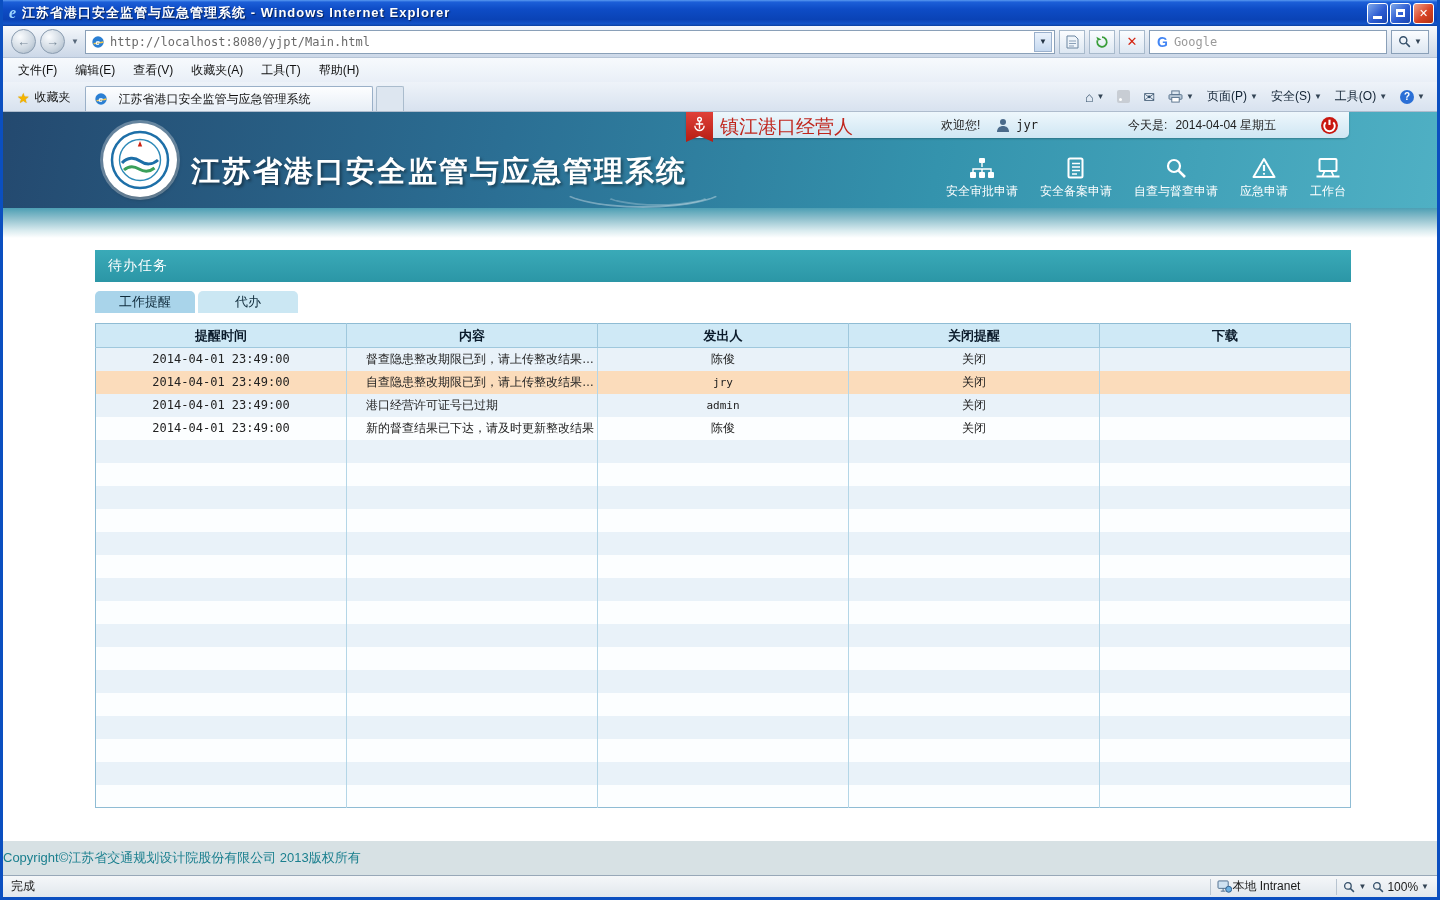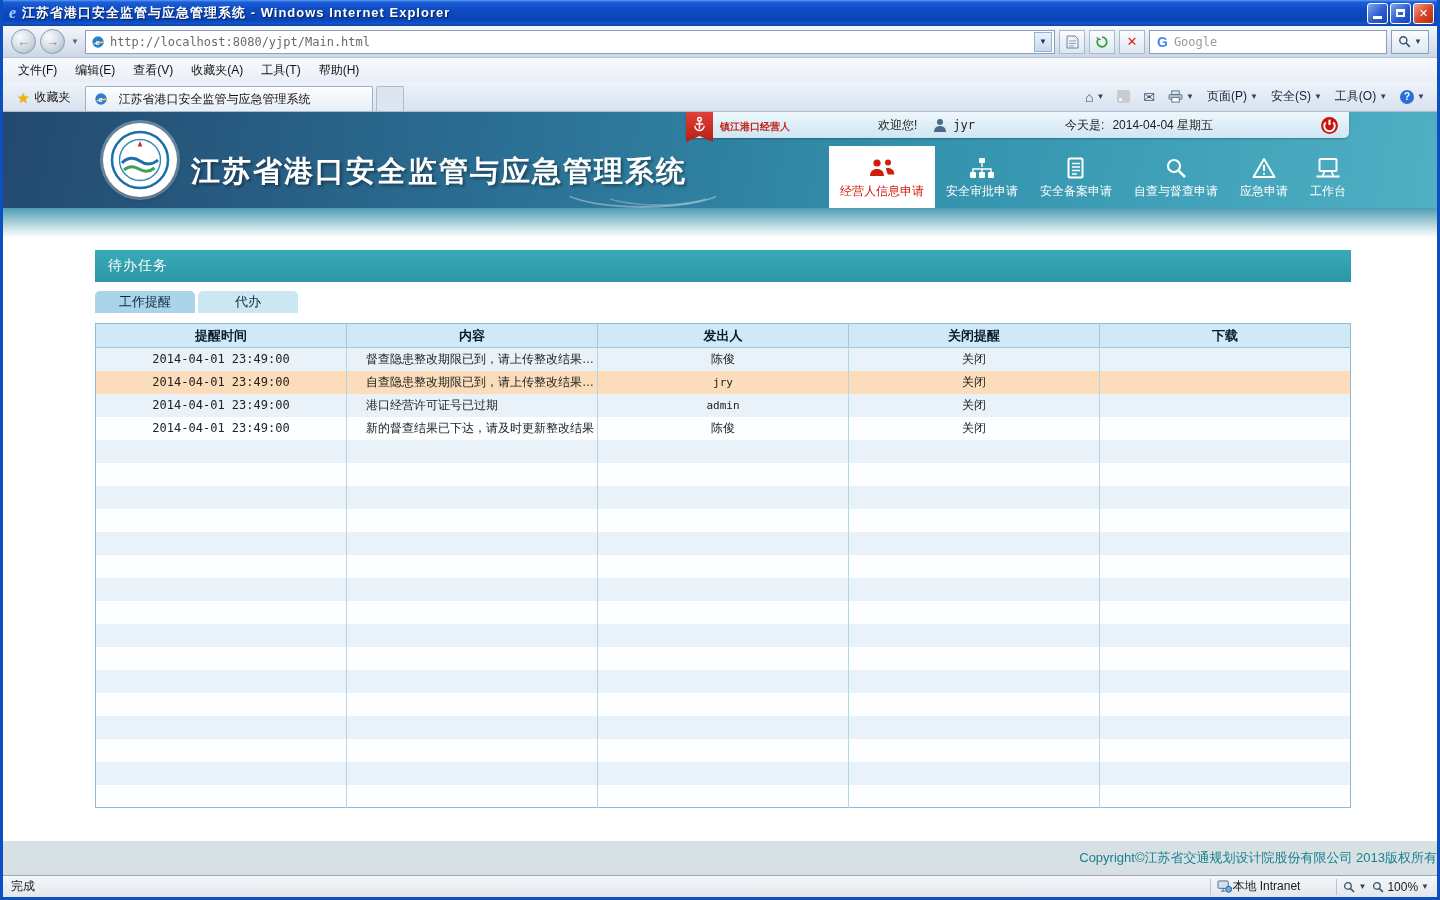--- a/index.html
+++ b/index.html
@@ -82,21 +82,21 @@
     display:flex; align-items:center; justify-content:center; }
   .site-title { position:absolute; left:188px; top:40px; color:#fff; font-size:29px; font-weight:bold;
     letter-spacing:2px; text-shadow:2px 2px 3px rgba(0,0,0,.4); white-space:nowrap; }
 
   .user-strip { position:absolute; left:683px; right:88px; top:0; height:26px;
     background:linear-gradient(180deg,#eef7fc,#cfe6f3); border-radius:0 0 5px 5px;
     display:flex; align-items:center; box-shadow:0 1px 2px rgba(0,0,0,.25); font-size:12px; color:#222; }
   .role-badge { display:flex; align-items:center; height:30px; margin-top:4px; }
   .anchor-flag { width:27px; height:30px; background:linear-gradient(180deg,#e04038,#b51e14);
     clip-path:polygon(0 0,100% 0,100% 100%,50% 80%,0 100%); display:flex; align-items:flex-start; justify-content:center; padding-top:4px; }
-  .role-text { color:#c0251c; font-weight:bold; font-size:10px; margin-left:7px; white-space:nowrap; }
+  .role-text { color:#c0251c; font-weight:normal; font-size:19px; margin-left:7px; white-space:nowrap; }
   .welcome { margin-left:88px; white-space:nowrap; }
   .avatar { margin-left:16px; display:flex; align-items:center; }
   .uname { margin-left:6px; font-family:"DejaVu Sans Mono",monospace; font-size:12px; }
   .today { margin-left:90px; white-space:nowrap;text-align:center; }
   .date-val { margin-left:8px; white-space:nowrap; }
   .logout { margin-left:auto; margin-right:10px; display:flex; align-items:center; cursor:pointer; }
 
   .main-nav { position:absolute; right:80px; bottom:0; height:62px; display:flex; align-items:stretch; }
   .nav-item { padding:0 11px; display:flex; flex-direction:column; align-items:center; justify-content:center; gap:4px;
     color:#fff; font-size:12px; cursor:pointer; white-space:nowrap; }
@@ -125,21 +125,21 @@
   .todo-table td:last-child { border-right:none; }
   .todo-table tbody tr:nth-child(odd) { background:#e9f2f9; }
   .todo-table tbody tr:nth-child(even) { background:#fcfeff; }
   .todo-table tbody tr.selected { background:#fbdcbb; }
   td.c-content { text-align:left; padding-left:19px; }
   td.c-time { font-family:"DejaVu Sans Mono",monospace; font-size:12px; }
   td.c-sender.ascii { font-family:"DejaVu Sans Mono",monospace; font-size:11px; }
   .close-link { cursor:pointer; color:#1a1a1a; }
 
   
-  .site-footer { flex:0 0 34px; height:34px; background:#d7e1e4; display:flex; align-items:center; justify-content:flex-end;
+  .site-footer { flex:0 0 34px; height:34px; background:#d7e1e4; display:flex; align-items:center; justify-content:flex-start;
     color:#1a7f8e; font-size:13px; }
 
   
   .statusbar { flex:0 0 22px; height:22px; background:linear-gradient(180deg,#f5f7f9,#e1e7ed); border-top:1px solid #98a8b8;
     display:flex; align-items:center; padding:0 8px; font-size:12px; color:#1a1a1a; }
   .status-right { margin-left:auto; display:flex; align-items:center; gap:6px; }
   .sep { width:1px; height:16px; background:#b8c4d0; }
   .zone { display:flex; align-items:center; padding-right:30px; }
   .zoom { display:flex; align-items:center; gap:3px; }
 </style>
@@ -306,31 +306,20 @@
         <span class="logout">
           <svg width="19" height="19" viewBox="0 0 18 18">
               <circle cx="9" cy="9" r="8" fill="#c9170f"></circle>
               <path d="M9 3.5v5" stroke="#fff" stroke-width="2"></path>
               <path d="M5.4 6a5 5 0 1 0 7.2 0" fill="none" stroke="#fff" stroke-width="1.8"></path>
             </svg>
         </span>
       </div>
 
       <nav class="main-nav">
-          <div class="nav-item active">
-            <span class="nav-icon">
-              <svg width="28" height="22" viewBox="0 0 28 22">
-                <circle cx="9" cy="6" r="3.6" fill="currentColor"></circle>
-                <path d="M2 19c0-4.5 3.1-7 7-7 3.9 0 7 2.5 7 7z" fill="currentColor"></path>
-                <circle cx="20" cy="5.5" r="3" fill="currentColor"></circle>
-                <path d="M17.8 11.4c.7-.2 1.4-.3 2.2-.3 3.5 0 6.3 2.3 6.3 6.4h-6.5z" fill="currentColor"></path>
-              </svg>
-            </span>
-            <span>经营人信息申请</span>
-          </div>
           <div class="nav-item">
             <span class="nav-icon">
               <svg width="26" height="22" viewBox="0 0 26 22">
                 <rect x="10" y="1" width="6" height="5" rx="1" fill="currentColor"></rect>
                 <rect x="1" y="15" width="6" height="6" rx="1" fill="currentColor"></rect>
                 <rect x="10" y="15" width="6" height="6" rx="1" fill="currentColor"></rect>
                 <rect x="19" y="15" width="6" height="6" rx="1" fill="currentColor"></rect>
                 <path d="M13 6v4M4 15v-3h18v3M13 12v3" stroke="currentColor" stroke-width="1.4" fill="none"></path>
               </svg>
             </span>

